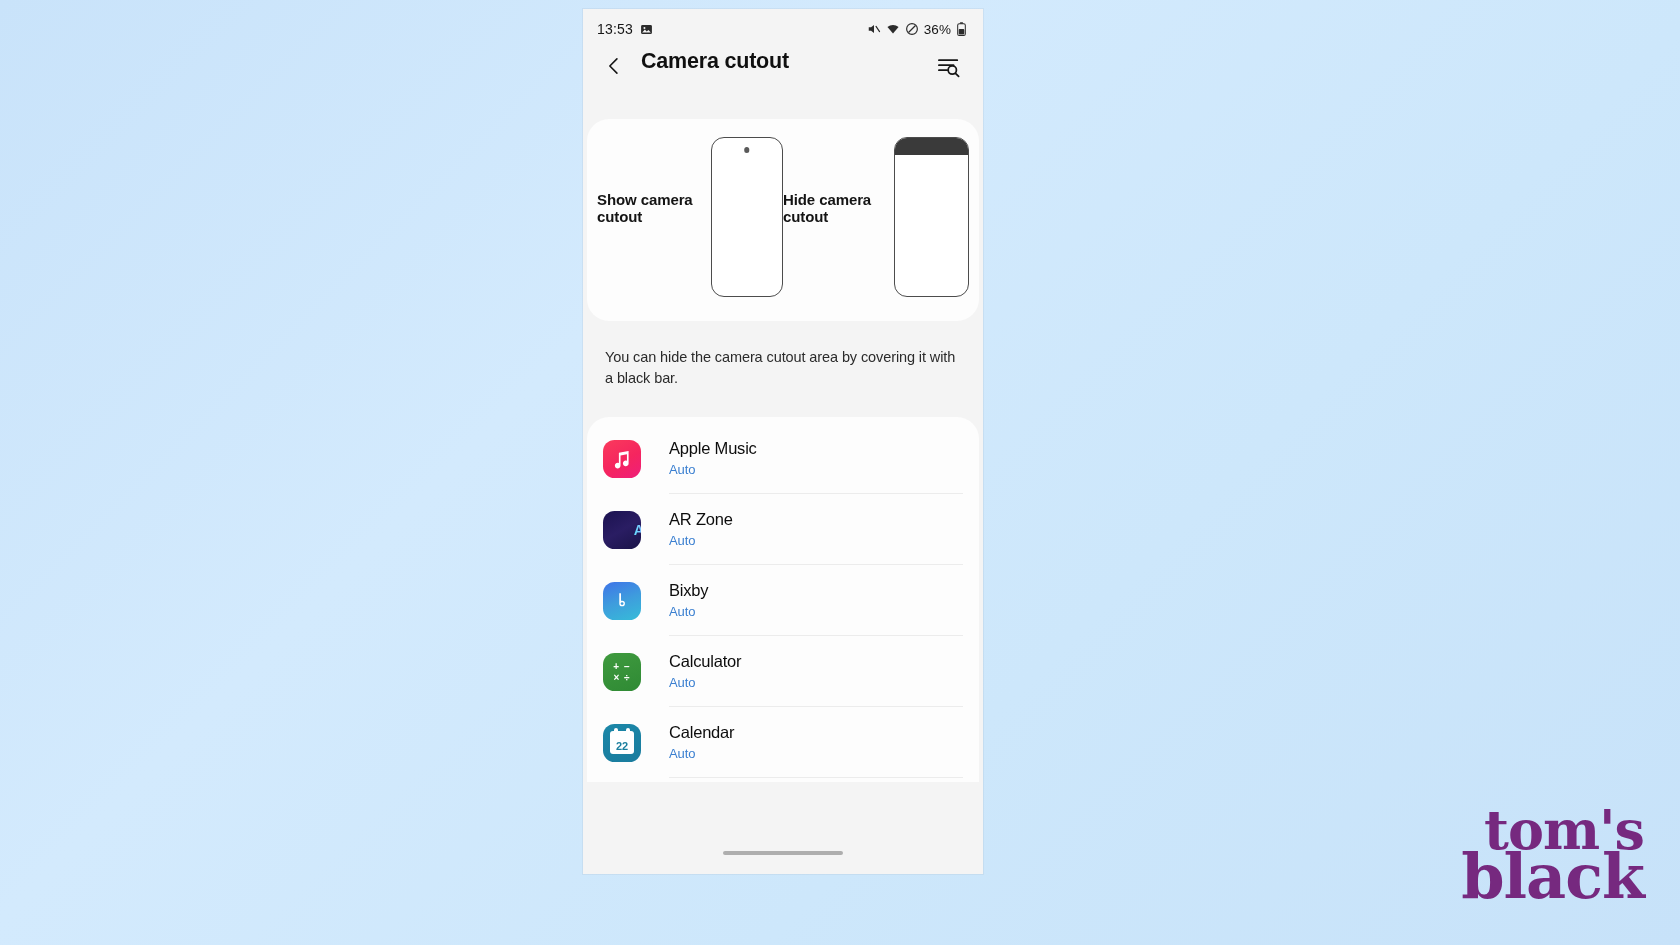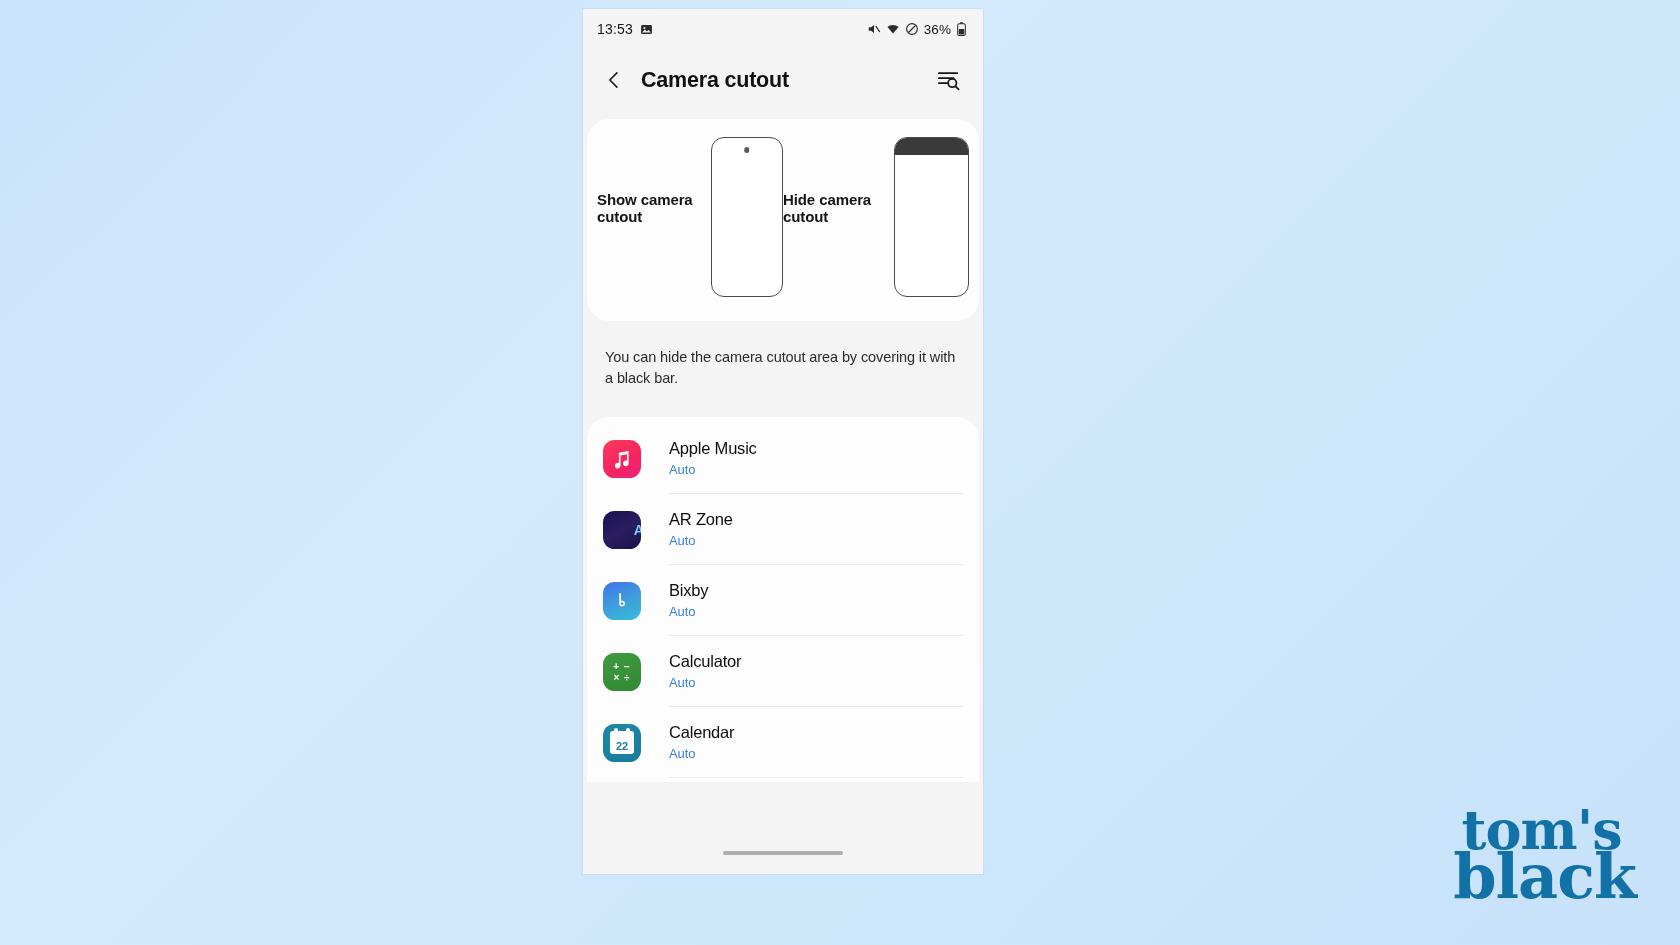--- a/index.html
+++ b/index.html
@@ -9,24 +9,24 @@
     font-family: "Liberation Sans", sans-serif;
   }
   body {
     background: linear-gradient(135deg, #c9e3fa 0%, #d3eafd 35%, #cde7fb 65%, #c7e2f9 100%);
     position: relative;
   }
 
   
   .watermark {
     position: absolute;
-    right: 44px; bottom: 42px;
-    text-align: center;
+    right: 36px; bottom: 42px;
+    text-align: right;
     line-height: 0.82;
-    color: #0369a1;
+    color: #701a75;
     font-family: "DejaVu Serif", serif;
     font-weight: 700;
     font-size: 54px;
     letter-spacing: -1px;
     opacity: .92;
     user-select: none;
   }
   .watermark .wm2 { font-size: 62px; display:block; margin-left: 6px; }
 
   
@@ -52,21 +52,21 @@
   .sb-time { font-size: 14px; font-weight: 400; letter-spacing: .2px; color:#161616;}
   .sb-right { margin-left: auto; display:flex; align-items:center; gap:5px; }
   .sb-pct { font-size: 13.5px; color:#161616; letter-spacing:.1px; }
 
   .ic { display:inline-block; line-height:0; }
   .ic svg { display:block; }
 
   
   .appbar {
     height: 62px;
-    display: flex; align-items: center;
+    display: flex; align-items: flex-start;
     padding: 0 16px 0 14px;
     background: #f4f4f4;
   }
   .back-btn {
     width: 34px; height: 34px;
     display:flex; align-items:center; justify-content:center;
     cursor: pointer;
   }
   .appbar-title {
     font-size: 21.5px;

